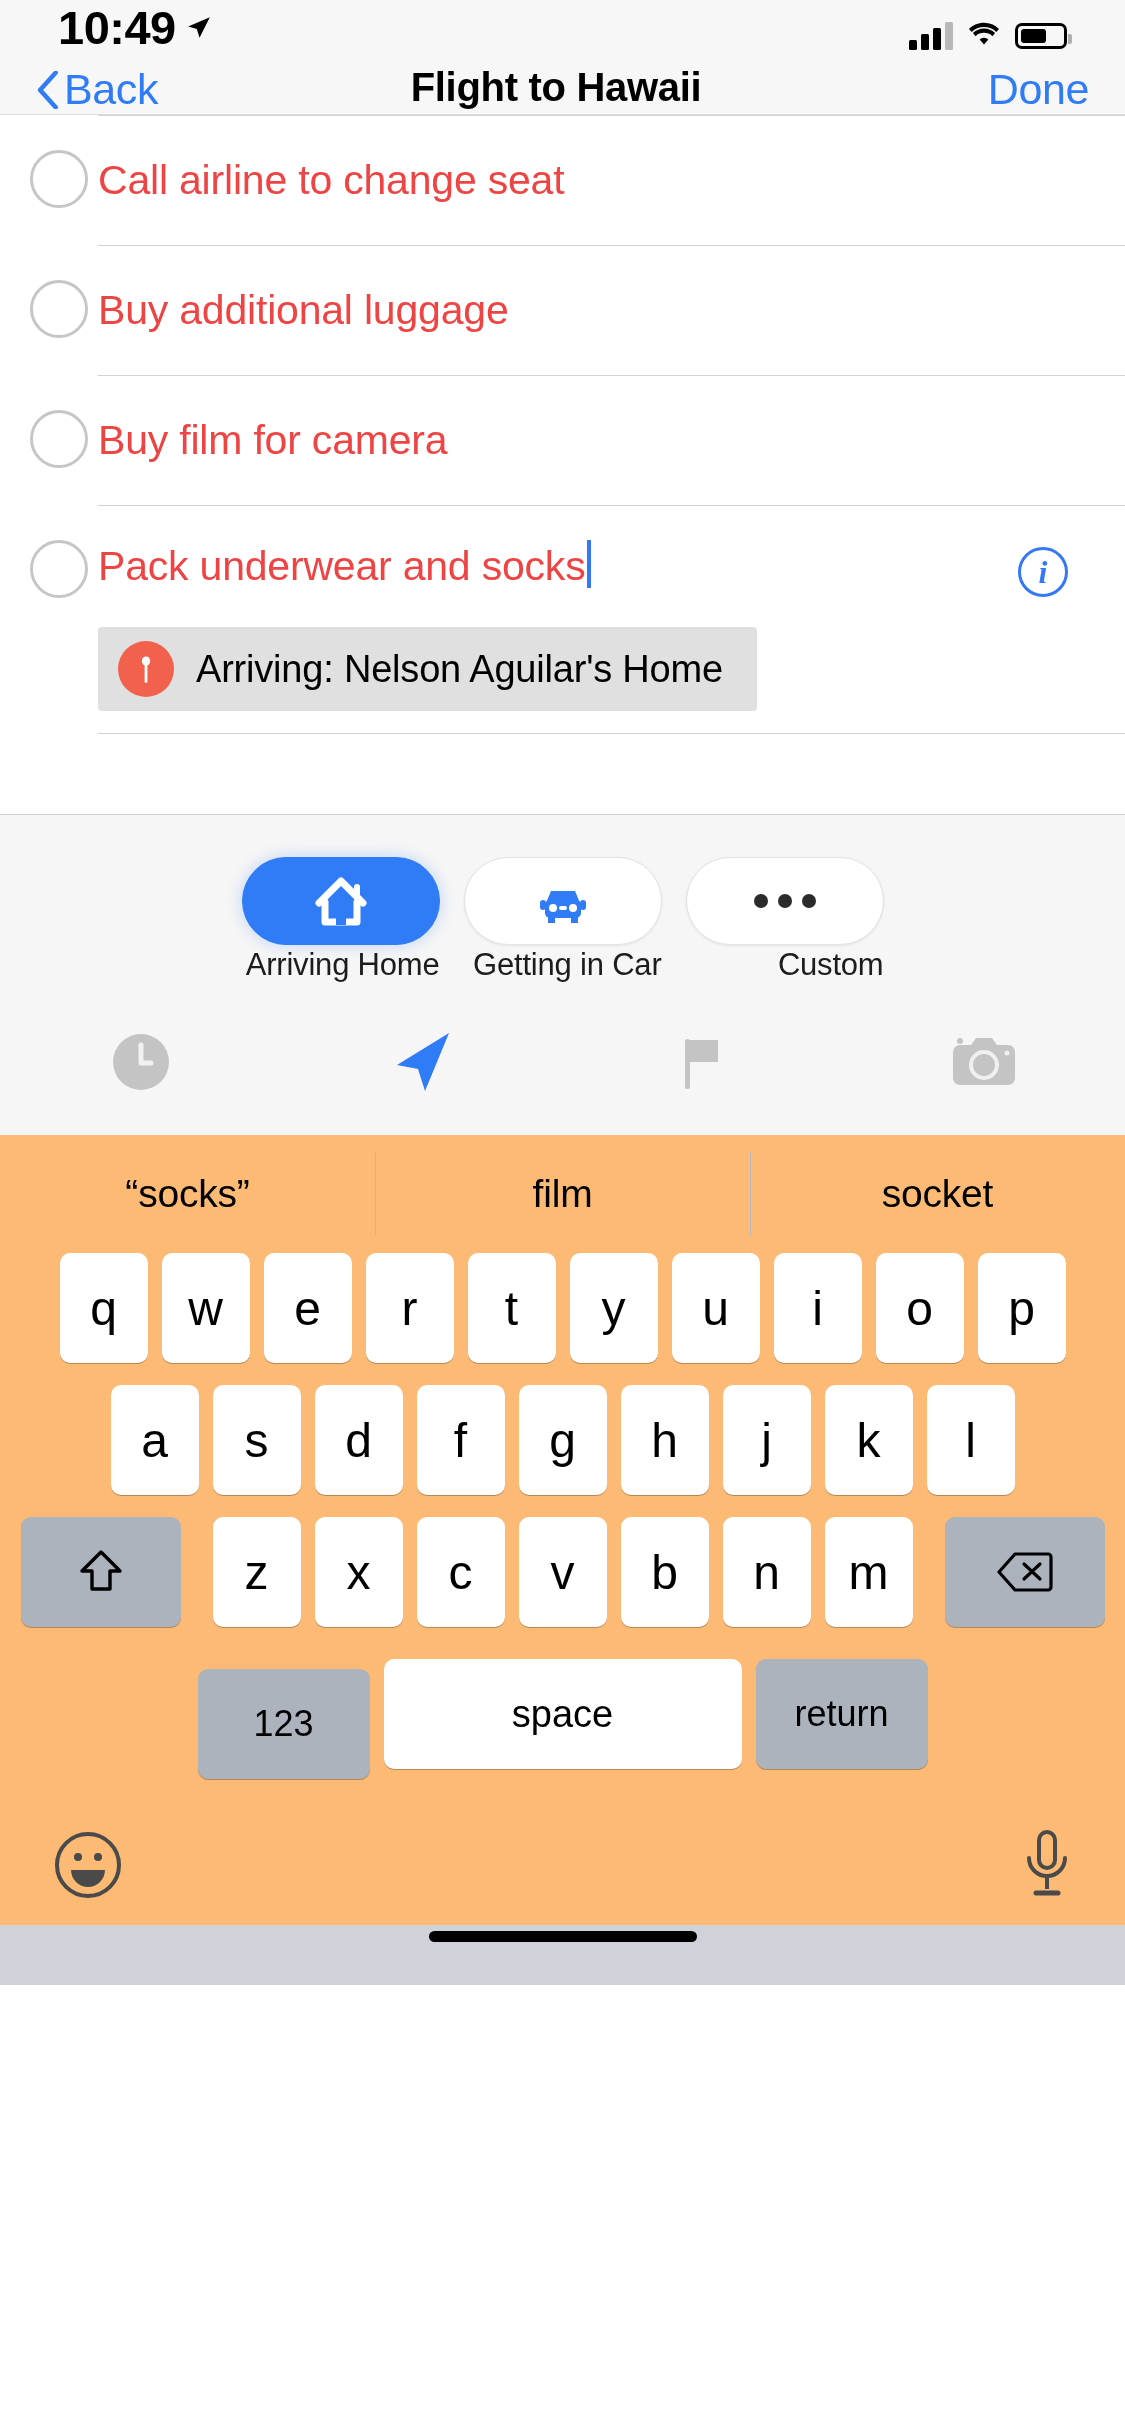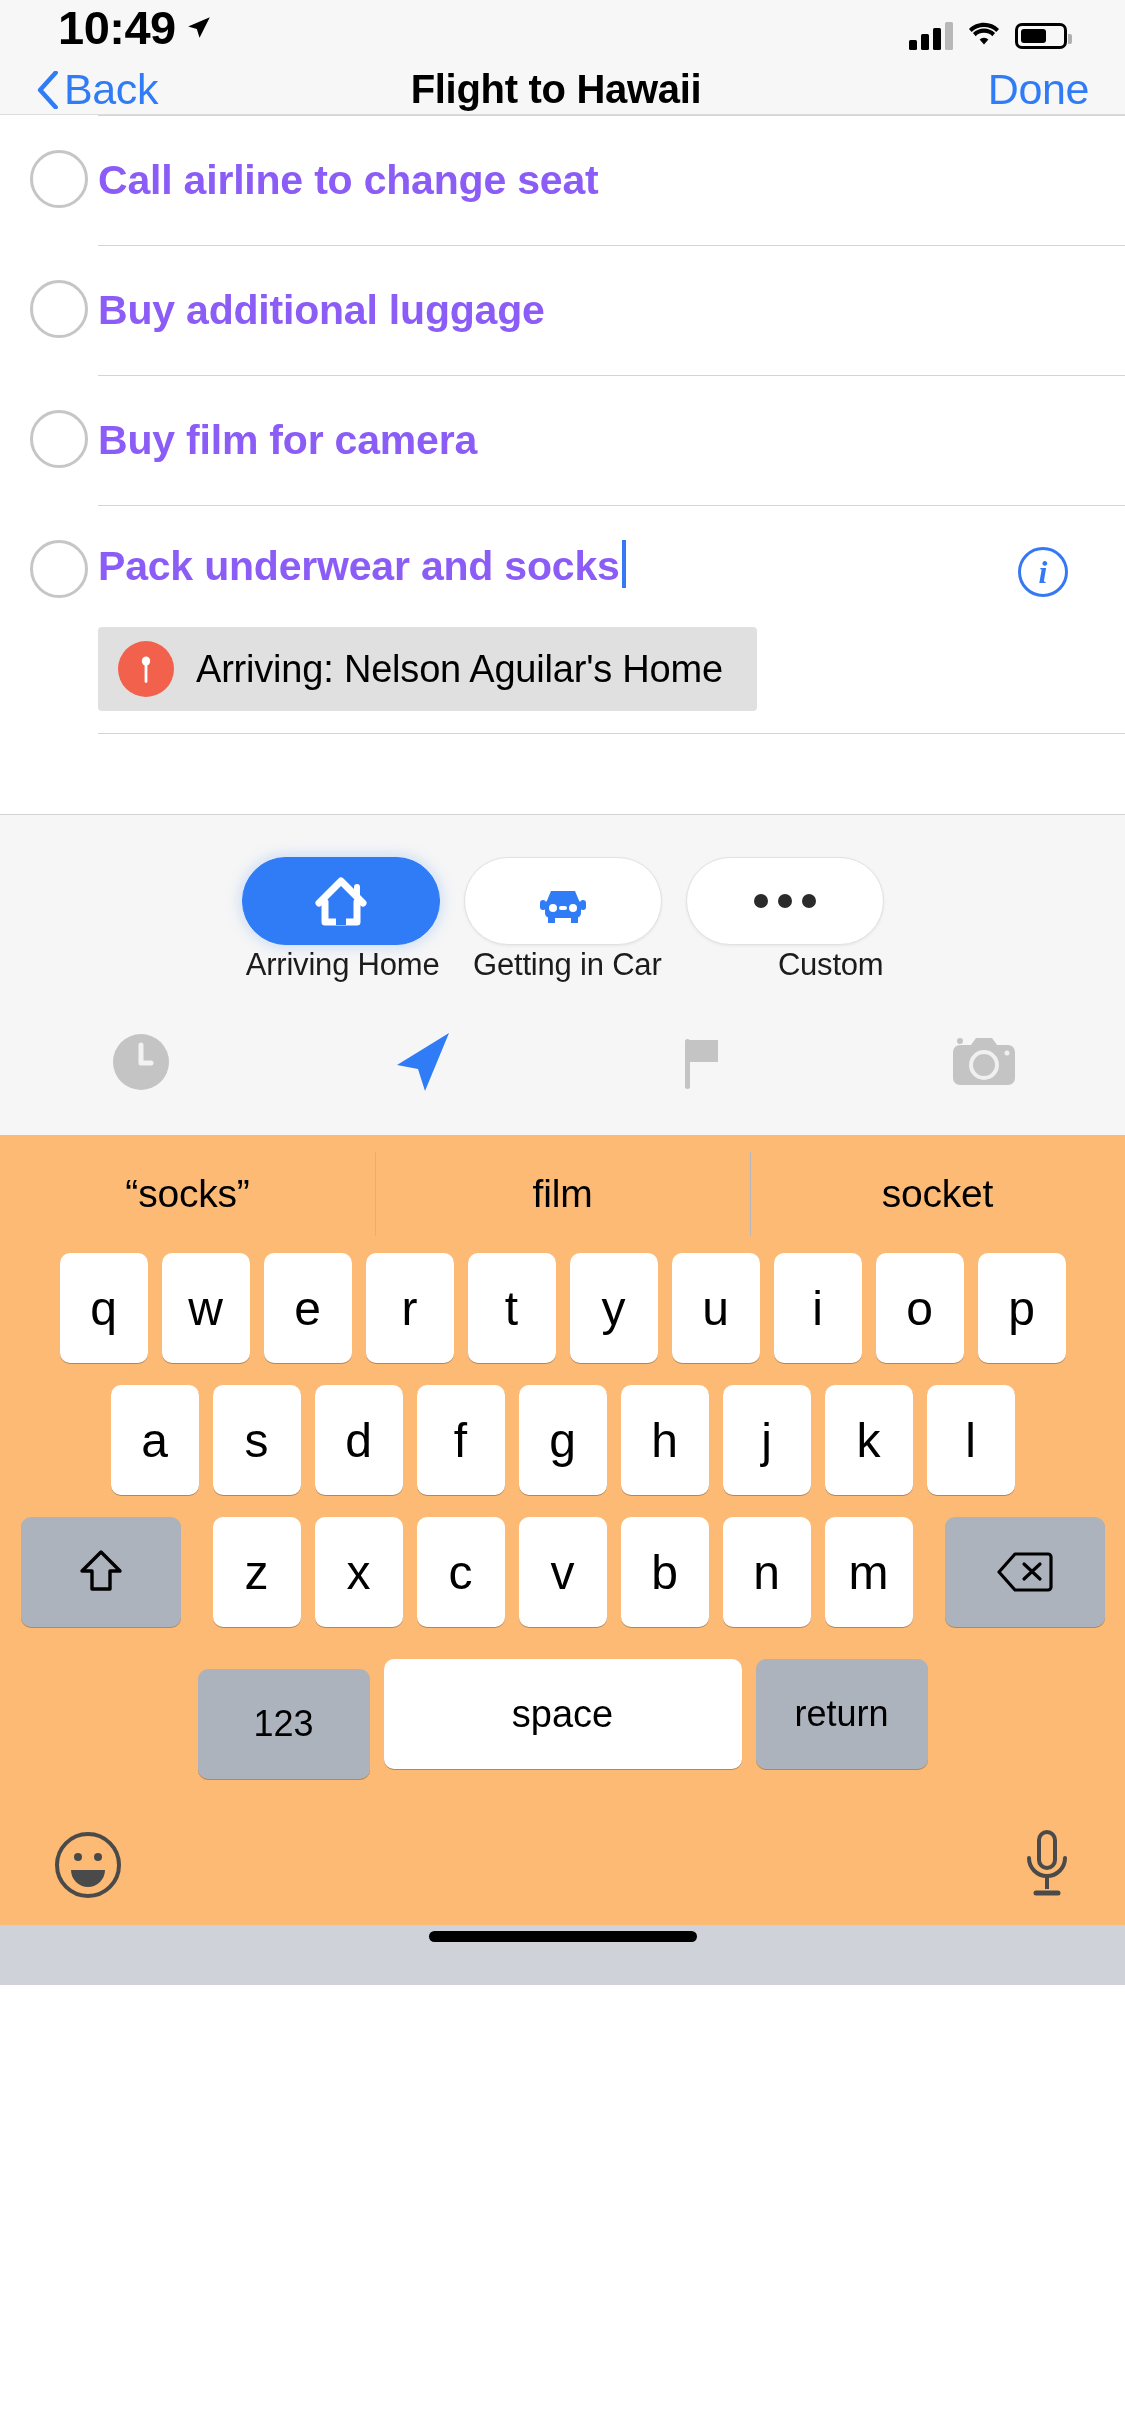--- a/index.html
+++ b/index.html
@@ -46,21 +46,21 @@
   .sb-batt::after {
     content:''; position:absolute; right:-8px; top:8px;
     width:4px; height:10px; background:#b0b0b0; border-radius:0 2px 2px 0;
   }
   .sb-batt span { display:block; height:100%; width:62%; background:#000; border-radius:3px; }
 
   
   .navbar {
     height: 98px;
     background: #f7f7f7;
-    display: flex; align-items: center;
+    display: flex; 
     padding: 0 36px;
     position: relative;
     border-bottom: 1px solid #dcdcdc;
   }
   .nav-back {
     display: flex; align-items: center; gap: 6px;
     color: #2f7cf6; font-size: 43px; letter-spacing: -0.4px;
   }
   .nav-chevron { width: 22px; height: 38px; display:block; }
   .nav-title {
@@ -92,23 +92,22 @@
     flex: 1; display: flex; align-items: center;
     padding: 0 0 0 0; min-height: 130px;
   }
   .circle {
     position: absolute; left: 30px; top: 35px;
     width: 58px; height: 58px;
     border: 3px solid #c6c6c6; border-radius: 50%;
     background: transparent;
   }
   .row-text {
-    font-size: 41px; color: #8b5cf6; letter-spacing: -0.2px;
+    font-size: 41px; color: #ef4444; letter-spacing: -0.2px;
     line-height: 1;
-    font-weight: bold;
   }
   .caret {
     display: inline-block; width: 4px; height: 48px;
     background: #3478f6; vertical-align: middle;
     margin-left: 2px; position: relative; top: -2px;
   }
   .info-btn {
     position: absolute; right: 57px; top: 42px;
     width: 50px; height: 50px;
     border: 3px solid #3478f6; border-radius: 50%;

